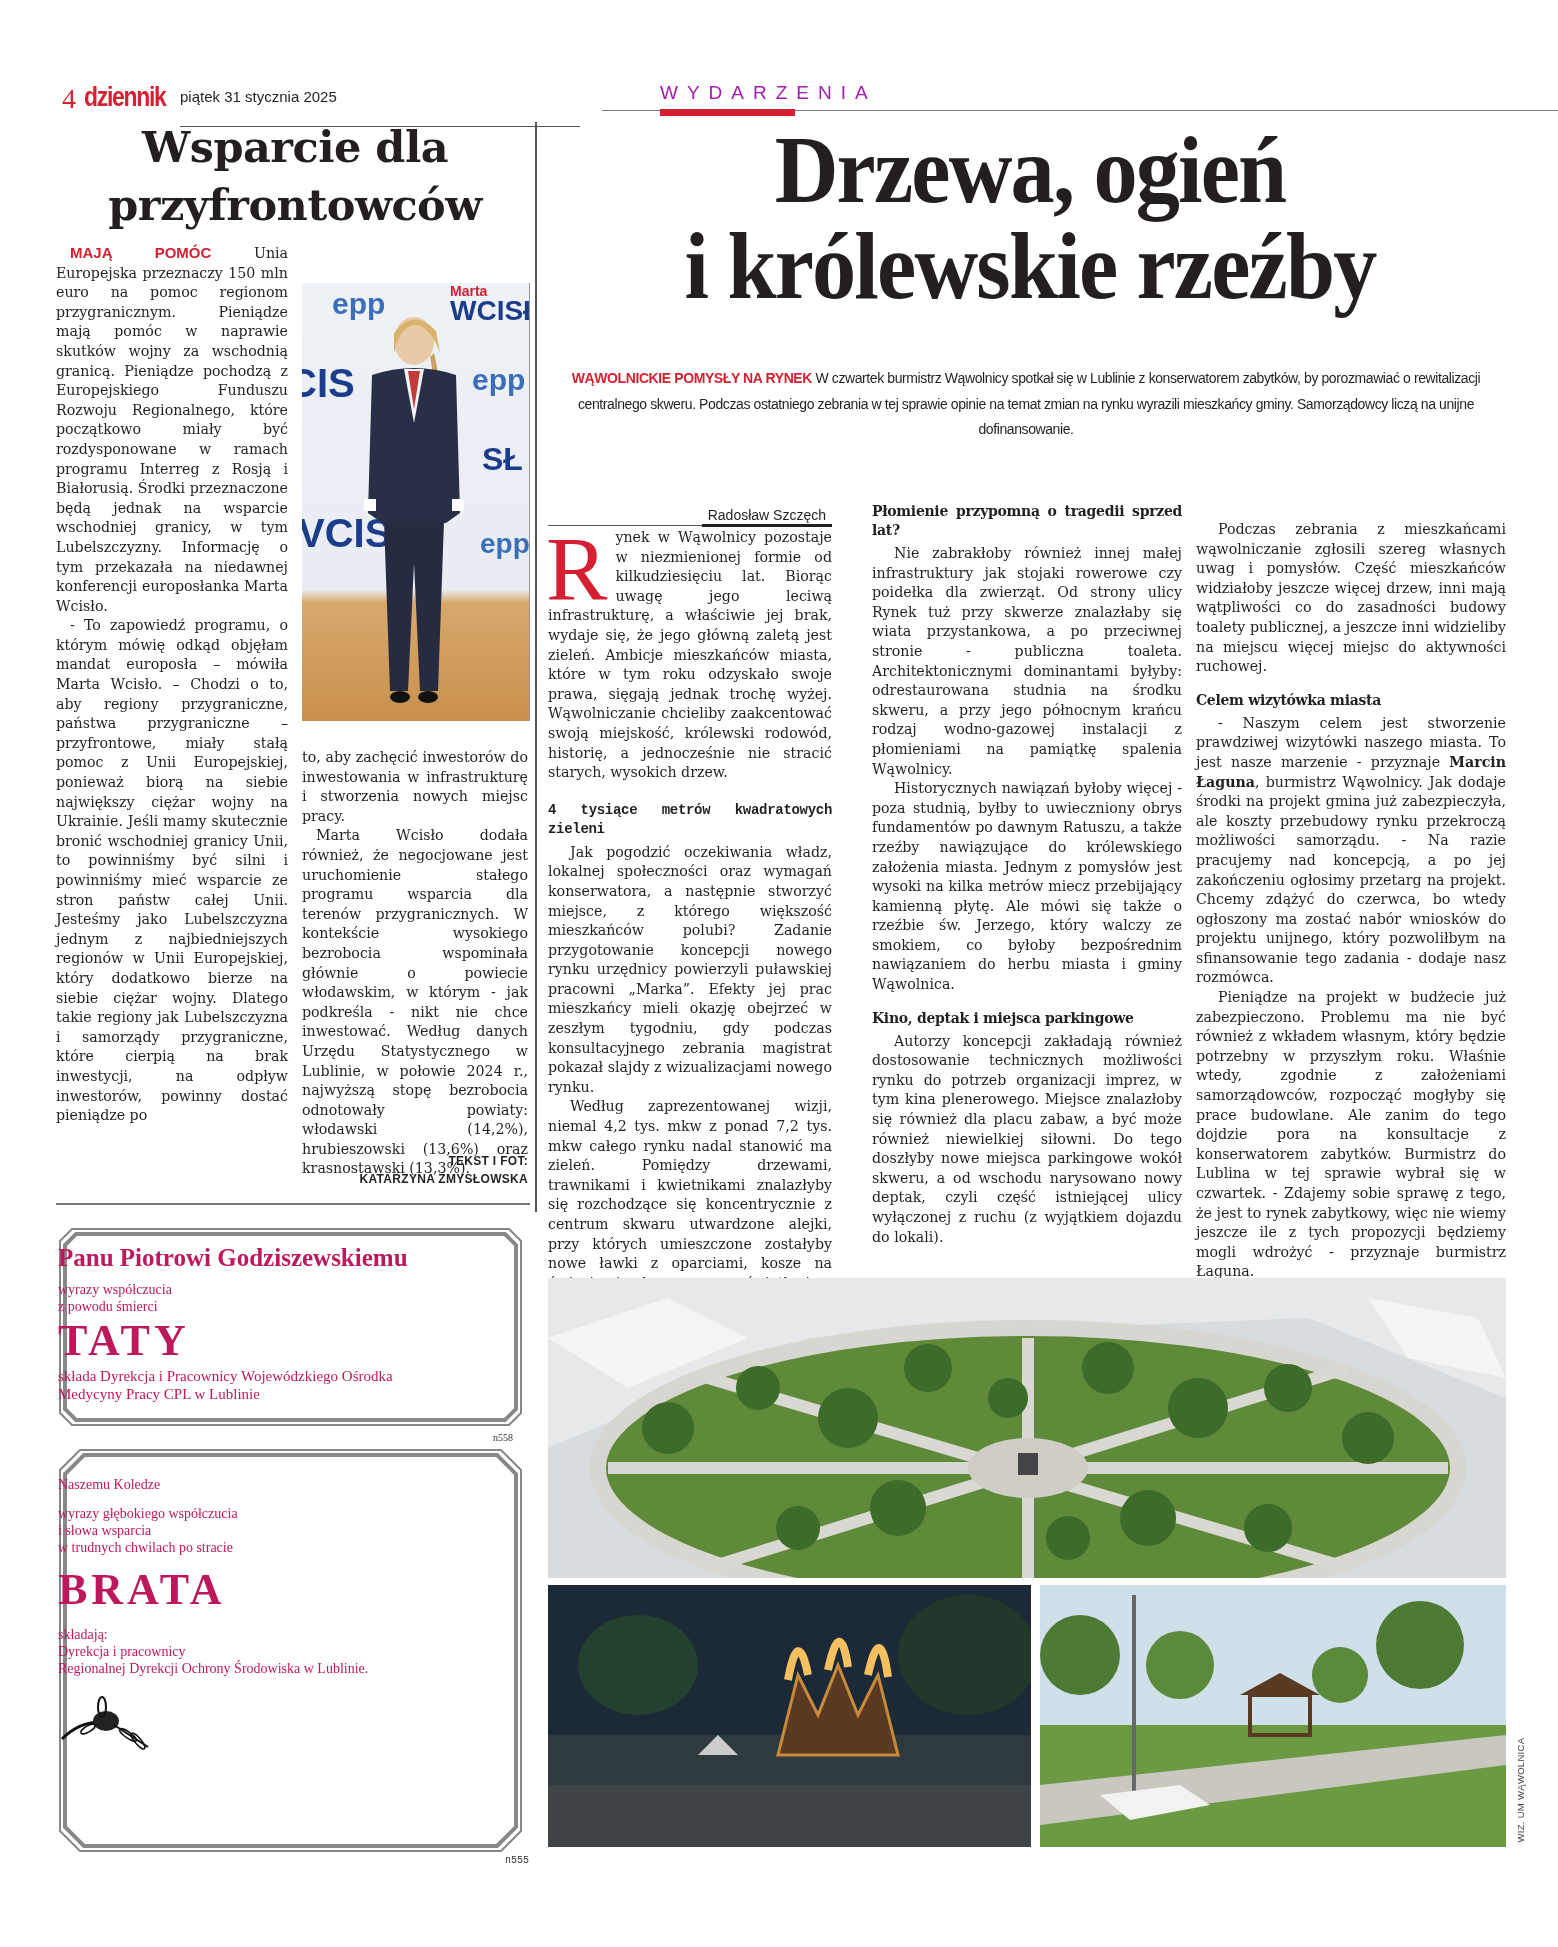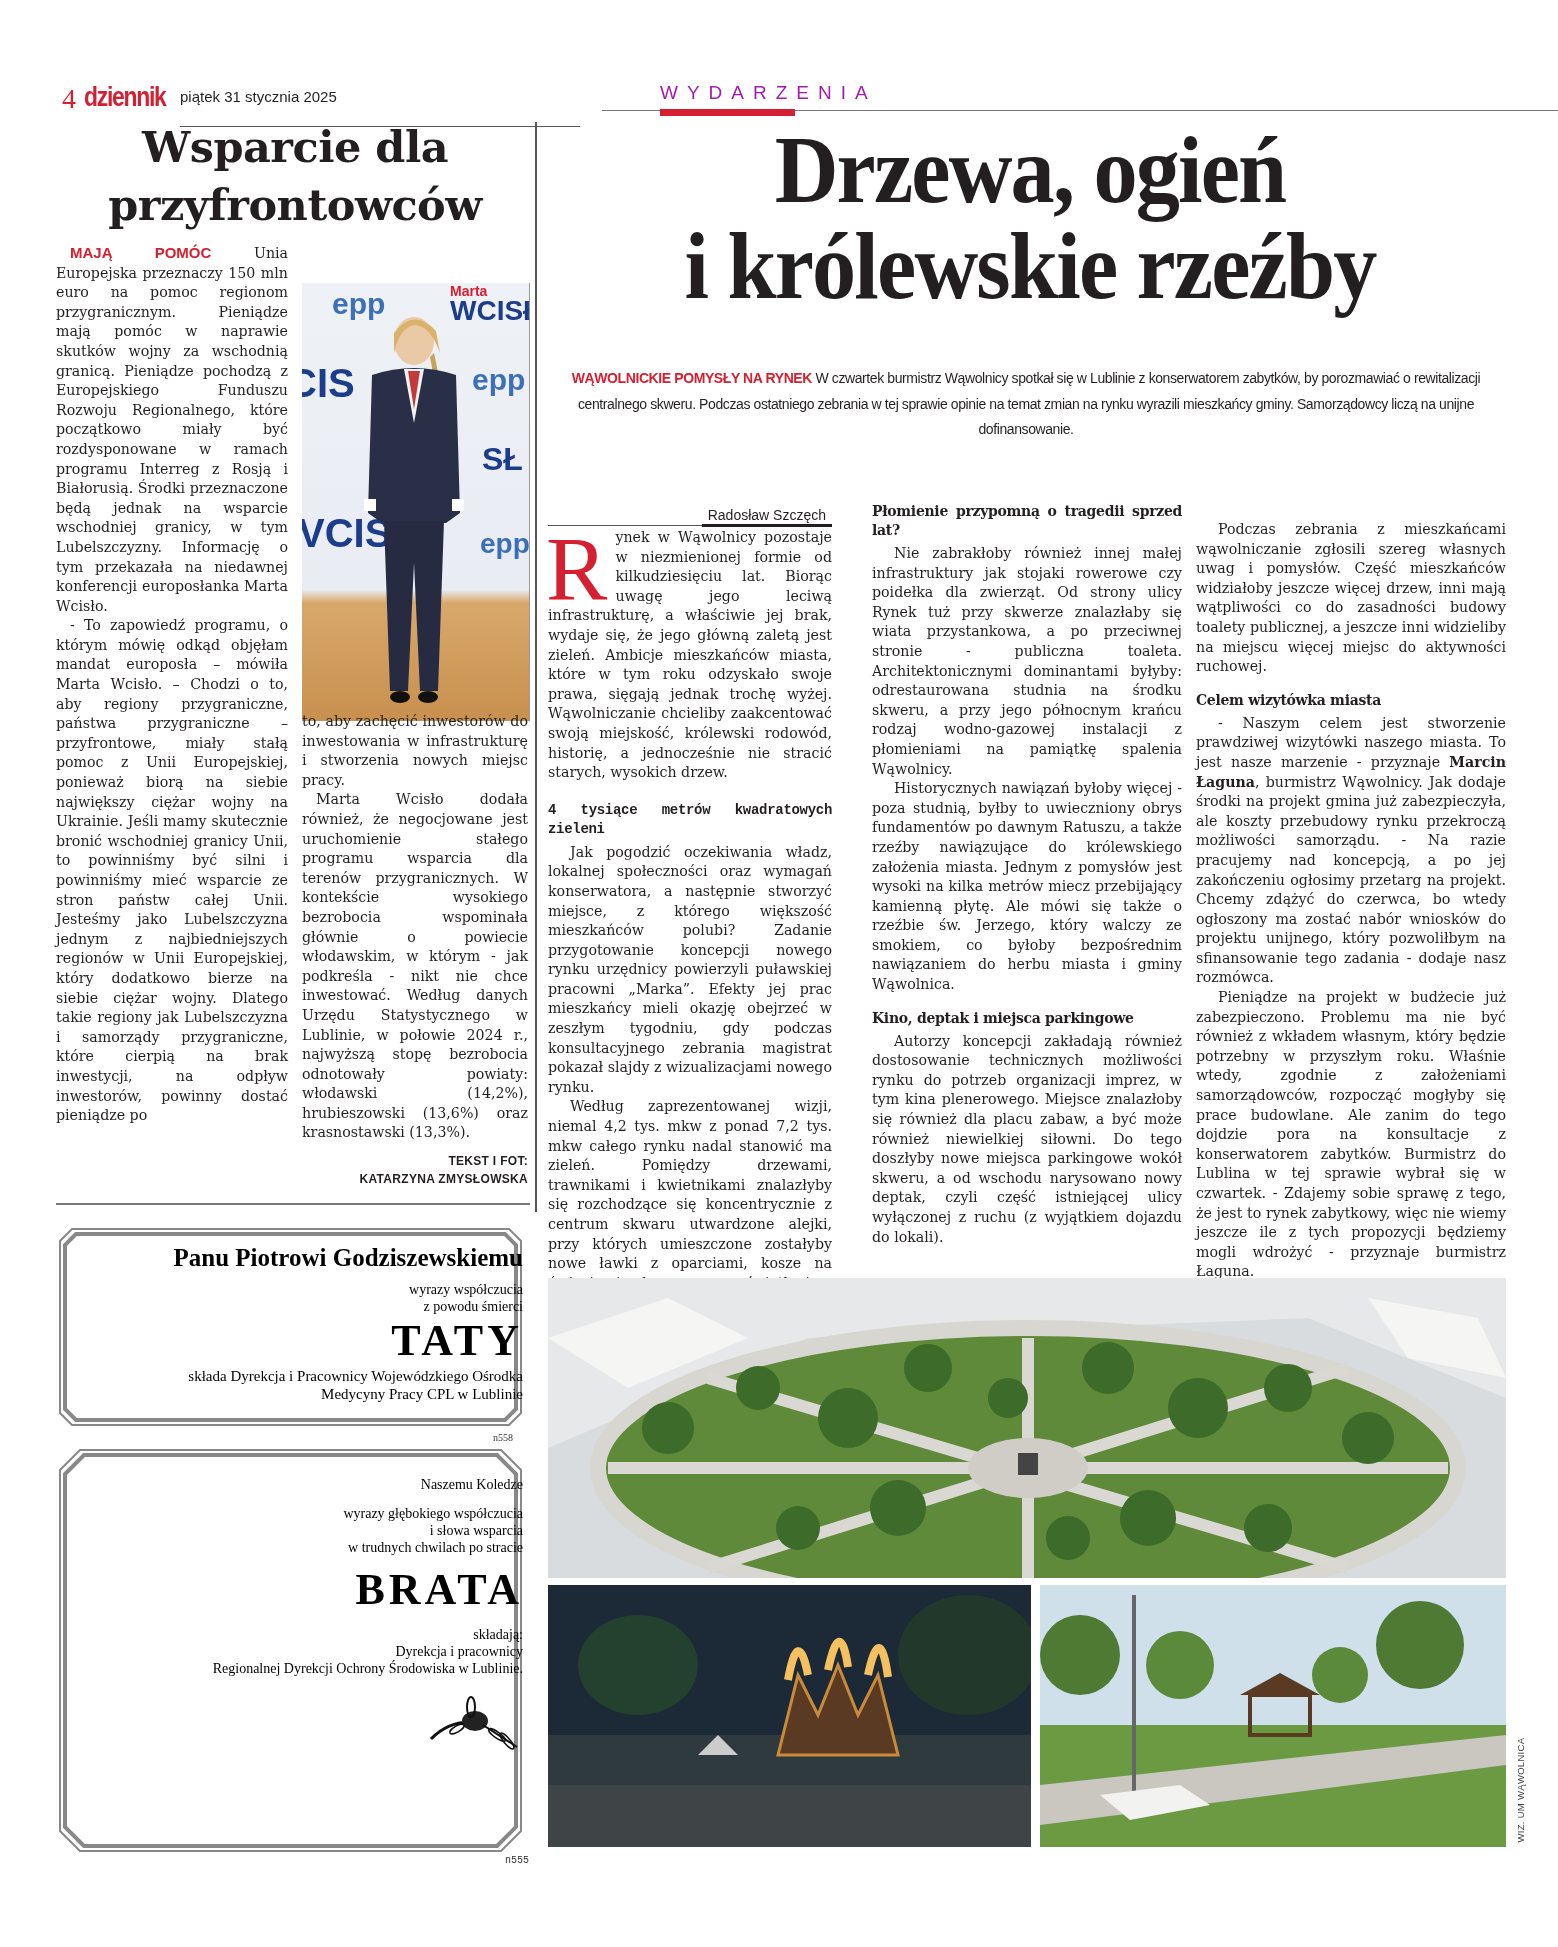--- a/index.html
+++ b/index.html
@@ -18,29 +18,29 @@
   .col-divider { position: absolute; left: 535px; top: 122px; width: 1.5px; height: 1090px; background: #555; }
 
   
   .left-title { position: absolute; left: 80px; top: 118px; width: 430px; text-align: center; font-family: "DejaVu Serif", serif; font-weight: bold; font-size: 43px; line-height: 58px; letter-spacing: -0.5px; }
   .left-col-a { position: absolute; left: 56px; top: 243px; width: 232px; font-size: 14.2px; line-height: 19.6px; text-align: justify; hyphens: manual; }
   .left-col-a p { text-indent: 14px; }
   .lead-red { font-family: "Liberation Sans", sans-serif; font-weight: bold; color: #d42030; font-size: 15px; }
   .photo { position: absolute; left: 302px; top: 283px; width: 228px; height: 438px; background: linear-gradient(180deg, #eef1f6 0%, #e9edf3 70%, #d8a86b 73%, #c8904e 100%); border-right: 1px solid #999; overflow: hidden; }
   .photo .banner-text { position: absolute; font-family: "Liberation Sans", sans-serif; font-weight: bold; color: #1c3c8c; }
   .photo .person { position: absolute; left: 48px; top: 30px; width: 128px; height: 395px; }
-  .left-col-b { position: absolute; left: 302px; top: 712px; width: 226px; font-size: 14.2px; line-height: 19.6px; text-align: justify; }
+  .left-col-b { position: absolute; left: 302px; top: 748px; width: 226px; font-size: 14.2px; line-height: 19.6px; text-align: justify; }
   .left-col-b p { text-indent: 14px; }
   .credit { position: absolute; left: 302px; top: 1152px; width: 226px; text-align: right; font-family: "Liberation Sans", sans-serif; font-weight: bold; font-size: 12px; line-height: 18px; letter-spacing: 0.3px; }
   .credit-rule { position: absolute; left: 56px; top: 1203px; width: 474px; border-bottom: 2px solid #777; }
 
   
   .obit { position: absolute; left: 58px; width: 465px; background: #fff; }
   .obit .frame { position: absolute; inset: 0; }
-  .obit .content { position: relative; text-align: right; font-family: "Liberation Serif", serif; color: #000000; }
+  .obit .content { position: relative; text-align: left; font-family: "Liberation Serif", serif; color: #be185d; }
   .obit-1 { top: 1227px; height: 200px; }
   .obit-2 { top: 1448px; height: 405px; }
   .obit-name { font-size: 25px; font-weight: bold; line-height: 30px; }
   .obit-small { font-size: 14px; line-height: 17px; }
   .obit-big { font-size: 44px; font-weight: bold; letter-spacing: 4px; line-height: 52px; }
   .obit-sign { font-size: 15px; line-height: 18px; }
   .obit-code { position: absolute; right: 28px; font-family: "Liberation Serif", serif; font-size: 10px; color: #333; }
 
   
   .main-title { position: absolute; left: 560px; top: 122px; width: 940px; text-align: center; font-family: "Liberation Serif", serif; font-weight: bold; font-size: 96px; line-height: 96px; letter-spacing: -2px; transform: scaleX(0.92); transform-origin: center; }

